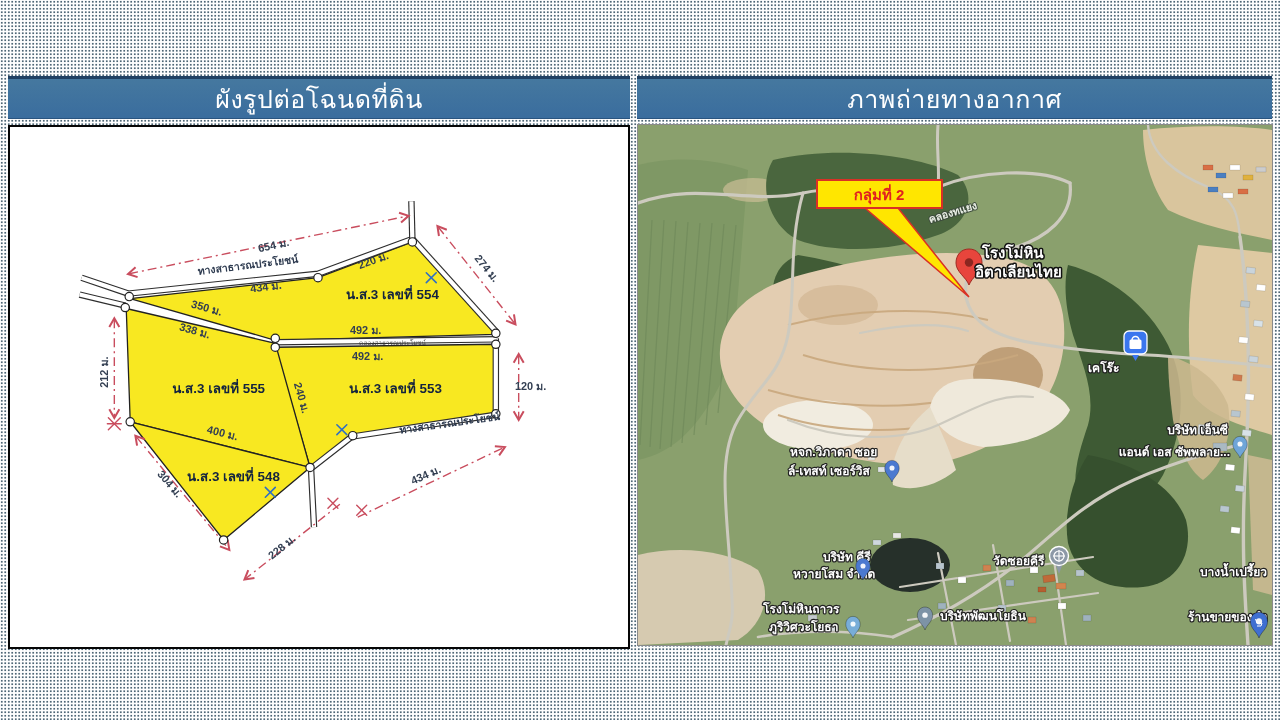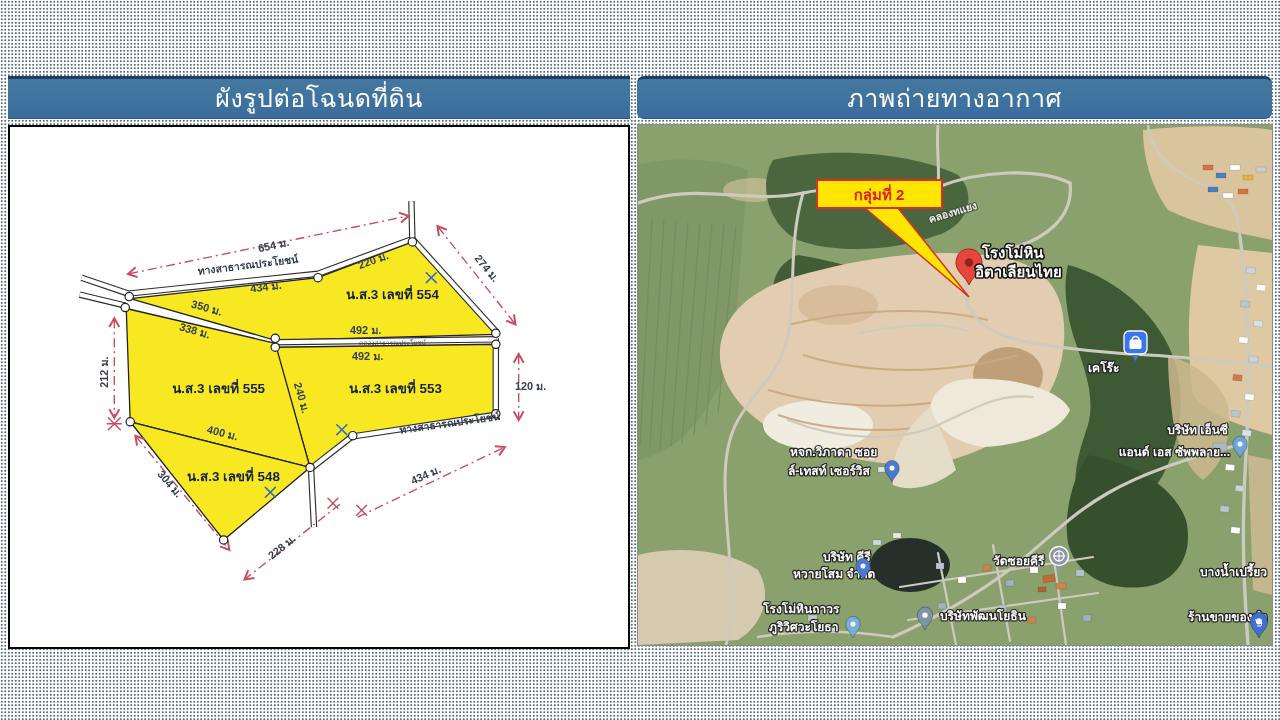--- a/index.html
+++ b/index.html
@@ -7,26 +7,26 @@
     width:1280px;height:720px;position:relative;overflow:hidden;
     background-color:#ffffff;
     background-image:radial-gradient(#4e6676 1px, rgba(0,0,0,0) 1.1px);
     background-size:3.5px 3.5px;
     font-family:"Liberation Sans","DejaVu Sans",sans-serif;
   }
   .hdr{
     position:absolute;top:76px;height:39px;
     background:linear-gradient(#45789f,#3a6d9e);
     border-top:3px solid #1f4063;border-bottom:1px solid #2a5580;
-    color:#ffffff;display:flex;align-items:flex-end;justify-content:center;
+    color:#ffffff;display:flex;align-items:center;justify-content:center;
     font-family:"Liberation Serif","DejaVu Serif",serif;
     font-size:25px;letter-spacing:.5px;
   }
   #hdr-left{left:8px;width:622px;}
-  #hdr-right{left:637px;width:635px;border-radius:7px;}
+  #hdr-right{left:637px;width:635px;}
   .box{position:absolute;top:125px;height:520px;}
   #plan-box{left:8px;width:618px;background:#fff;border:2px solid #060606;}
   #aerial-box{left:638px;width:634px;outline:1px solid #8a8a8a;}
   svg{display:block;}
   
   .dim{font-size:11px;font-weight:bold;fill:#333f52;}
   .parcel-label{font-size:13.5px;font-weight:bold;fill:#13233f;}
   .roadlbl{font-size:10.5px;font-weight:bold;fill:#2e3b50;}
   .canal-small{font-size:6.5px;fill:#3f3f3f;}
   .red-dim{stroke:#c94d5e;stroke-width:1.4;fill:none;stroke-dasharray:9 4 2 4;}

